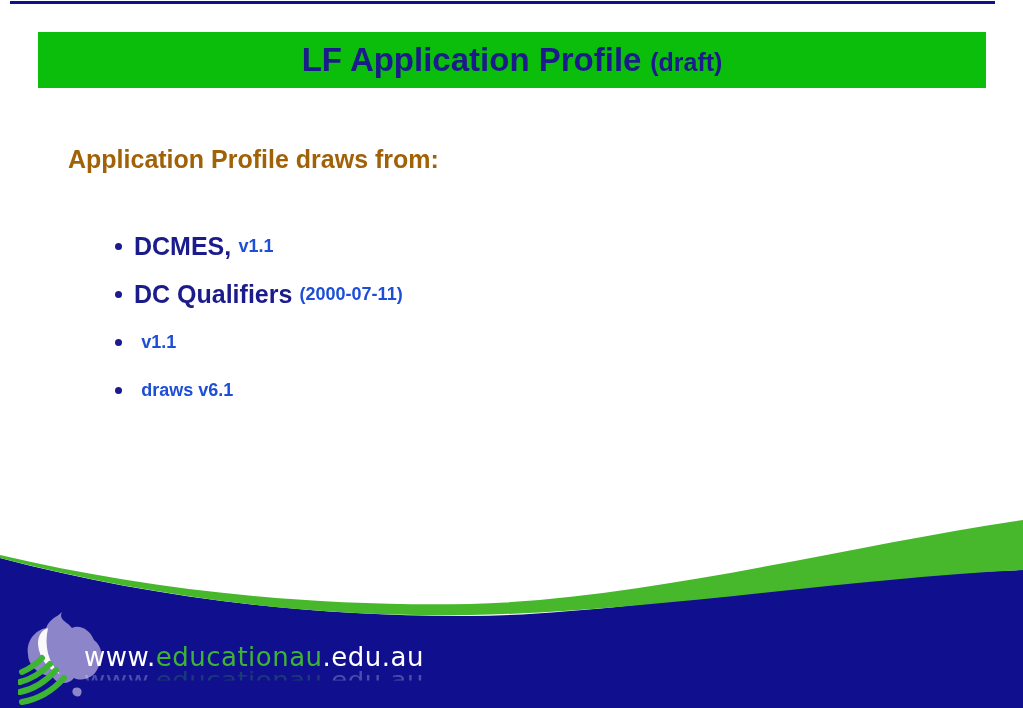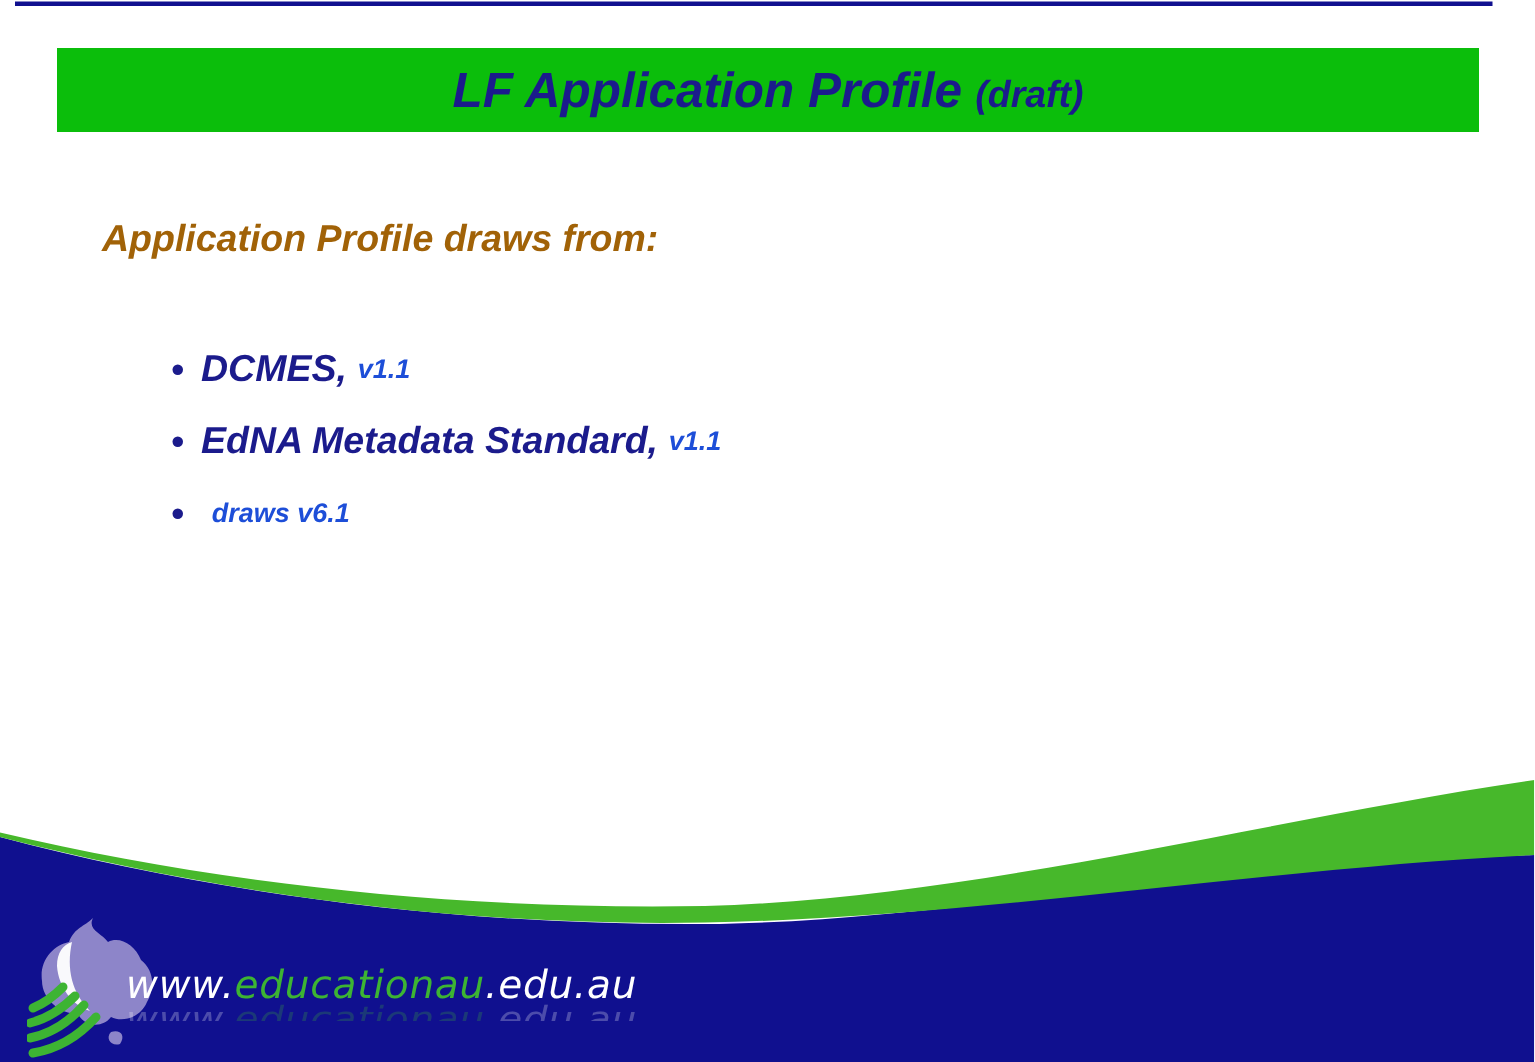--- a/index.html
+++ b/index.html
@@ -2,21 +2,20 @@
 <html><head>
 <meta charset="utf-8">
 <style>
   html,body{margin:0;padding:0;background:#ffffff;}
   .slide{
     position:relative;
     width:1023px;height:708px;
     background:#ffffff;
     overflow:hidden;
     font-family:"Liberation Sans", sans-serif;
-    font-style:italic;
   }
   .top-line{
     position:absolute;left:10px;top:1px;width:985px;height:3px;
     background:#10108f;
   }
   .title-bar{
     position:absolute;left:38px;top:32px;width:948px;height:56px;
     background:#0bbe0b;
     display:flex;align-items:center;justify-content:center;
   }
@@ -72,21 +71,25 @@
   <div class="heading">Application Profile draws from:</div>
 
   <ul class="bullets">
     <li>
       <span class="dot"></span>
       <span class="main">DCMES,</span>
       <span class="detail">v1.1</span>
     </li>
     <li>
       <span class="dot"></span>
-      <span class="main">EdNA Metadata Standard,</span>
+      <span class="main">DC Qualifiers</span>
+      <span class="detail">(2000-07-11)</span>
+    </li>
+    <li>
+      <span class="dot"></span>
       <span class="detail">v1.1</span>
     </li>
     <li>
       <span class="dot"></span>
       <span class="detail">draws v6.1</span>
     </li>
   </ul>
 
   <svg class="wave" viewBox="0 0 1023 208" preserveAspectRatio="none" aria-hidden="true">
     <path fill="#10108f" d="M 0,58 C 140,95 300,117 470,116 C 620,115 820,76 1023,70 L 1023,208 L 0,208 Z"></path>

